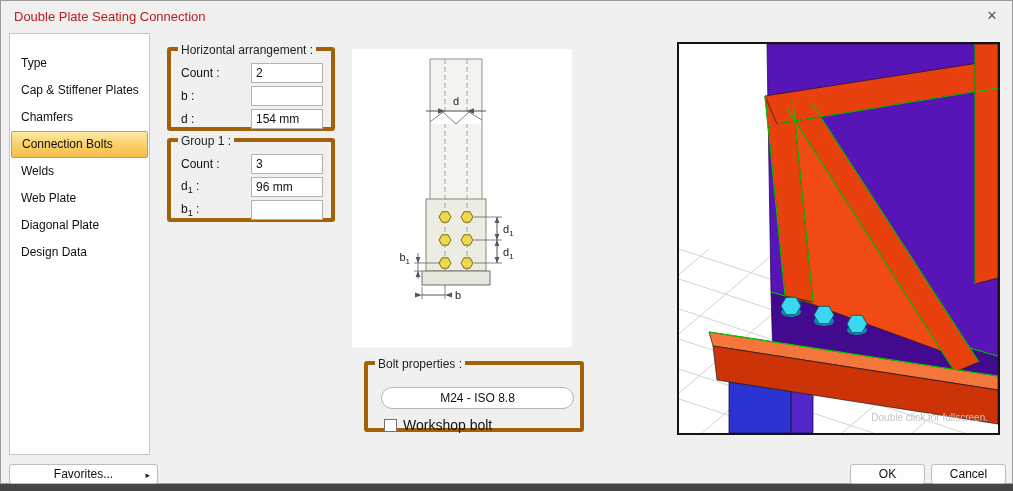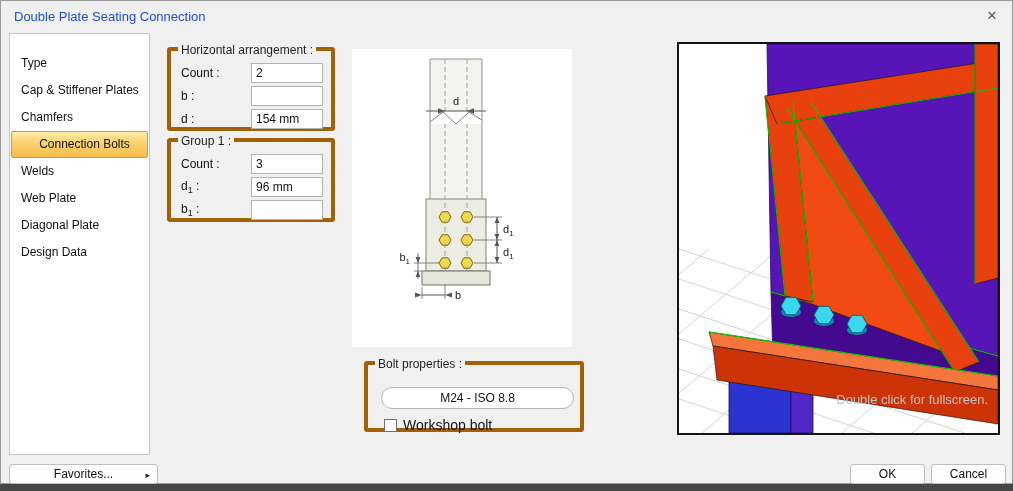--- a/index.html
+++ b/index.html
@@ -4,31 +4,31 @@
 <style>
   * { box-sizing: border-box; margin: 0; padding: 0; }
   html,body { width:1013px; height:491px; overflow:hidden; }
   body { background:#454545; font-family:"Liberation Sans", sans-serif; position:relative; }
 
   .window { position:absolute; left:0; top:0; width:1013px; height:484px;
             background:#f0f0f0; border:1px solid #9a9a9a; }
 
   
   .titlebar { position:absolute; left:0; top:0; right:0; height:30px; }
-  .title { position:absolute; left:13px; top:8px; font-size:13px; color:#1d4ed8; }
+  .title { position:absolute; left:13px; top:8px; font-size:13px; color:#b91c1c; }
   .close-btn { position:absolute; right:8px; top:4px; width:24px; height:22px; text-align:center;
                line-height:22px; font-size:13px; color:#555; cursor:default; }
 
   
   .sidepanel { position:absolute; left:8px; top:32px; width:141px; height:422px;
                background:#ffffff; border:1px solid #c5c5c5; padding-top:16px; }
   .side-item { height:27px; line-height:27px; padding-left:11px; font-size:12px; color:#101010; cursor:default; }
   .side-item.selected { margin:0 1px; border:1px solid #cf9a3f; border-radius:2px;
                background:linear-gradient(180deg,#fdeaa9 0%,#fbd26d 45%,#f7bd4c 100%);
-               line-height:25px; padding-left:10px;text-align:center; }
+               line-height:25px; padding-left:10px; }
 
   
   .groupbox { position:absolute; border:4px solid #a16207; border-radius:3px; }
   .gb-legend { position:absolute; top:-8px; left:7px; padding:0 3px; background:#f0f0f0;
                font-size:12px; color:#1e1e1e; white-space:nowrap; }
   .gb-row { position:absolute; left:10px; right:8px; height:20px; display:flex;
             align-items:center; justify-content:space-between; }
   .gb-label { font-size:12px; color:#111; }
   .gb-label sub { font-size:9px; }
   .field { width:72px; height:20px; border:1px solid #b2b2b2; background:#fff;
@@ -46,21 +46,21 @@
   #gb-boltprops { left:351px; top:360px; width:220px; height:71px;margin-left:12px; }
   .bolt-btn { position:absolute; left:13px; top:22px; width:193px; height:22px; background:#fff;
               border:1px solid #b6b6b6; border-radius:11px; font-size:12px; font-family:inherit; color:#111; }
   .cb-row { position:absolute; left:16px; top:52px; display:flex; align-items:center; }
   .checkbox { width:13px; height:13px; border:1px solid #707070; background:#fff; }
   .cb-label { margin-left:6px; font-size:14px; color:#111; }
 
   
   .preview { position:absolute; left:676px; top:41px; width:323px; height:393px;
              border:2px solid #141414; background:#ffffff; overflow:hidden; }
-  .hint { position:absolute; right:10px; bottom:26px; font-size:13px; color:#c2c2c2; }
+  .hint { position:absolute; right:10px; bottom:10px; font-size:10px; color:#c2c2c2; }
 
   
   .btn { position:absolute; height:20px; background:#fdfdfd; border:1px solid #bdbdbd;
          border-radius:3px; font-size:12px; font-family:inherit; color:#111; }
   #btn-favorites { left:8px; top:463px; width:149px; }
   .fav-arrow { position:absolute; right:7px; top:5px; font-size:9px; line-height:10px; color:#222; }
   #btn-ok { left:849px; top:463px; width:75px; }
   #btn-cancel { left:930px; top:463px; width:75px; }
 
   .bottom-strip { position:absolute; left:0; top:484px; width:1013px; height:7px; background:#454545; }

